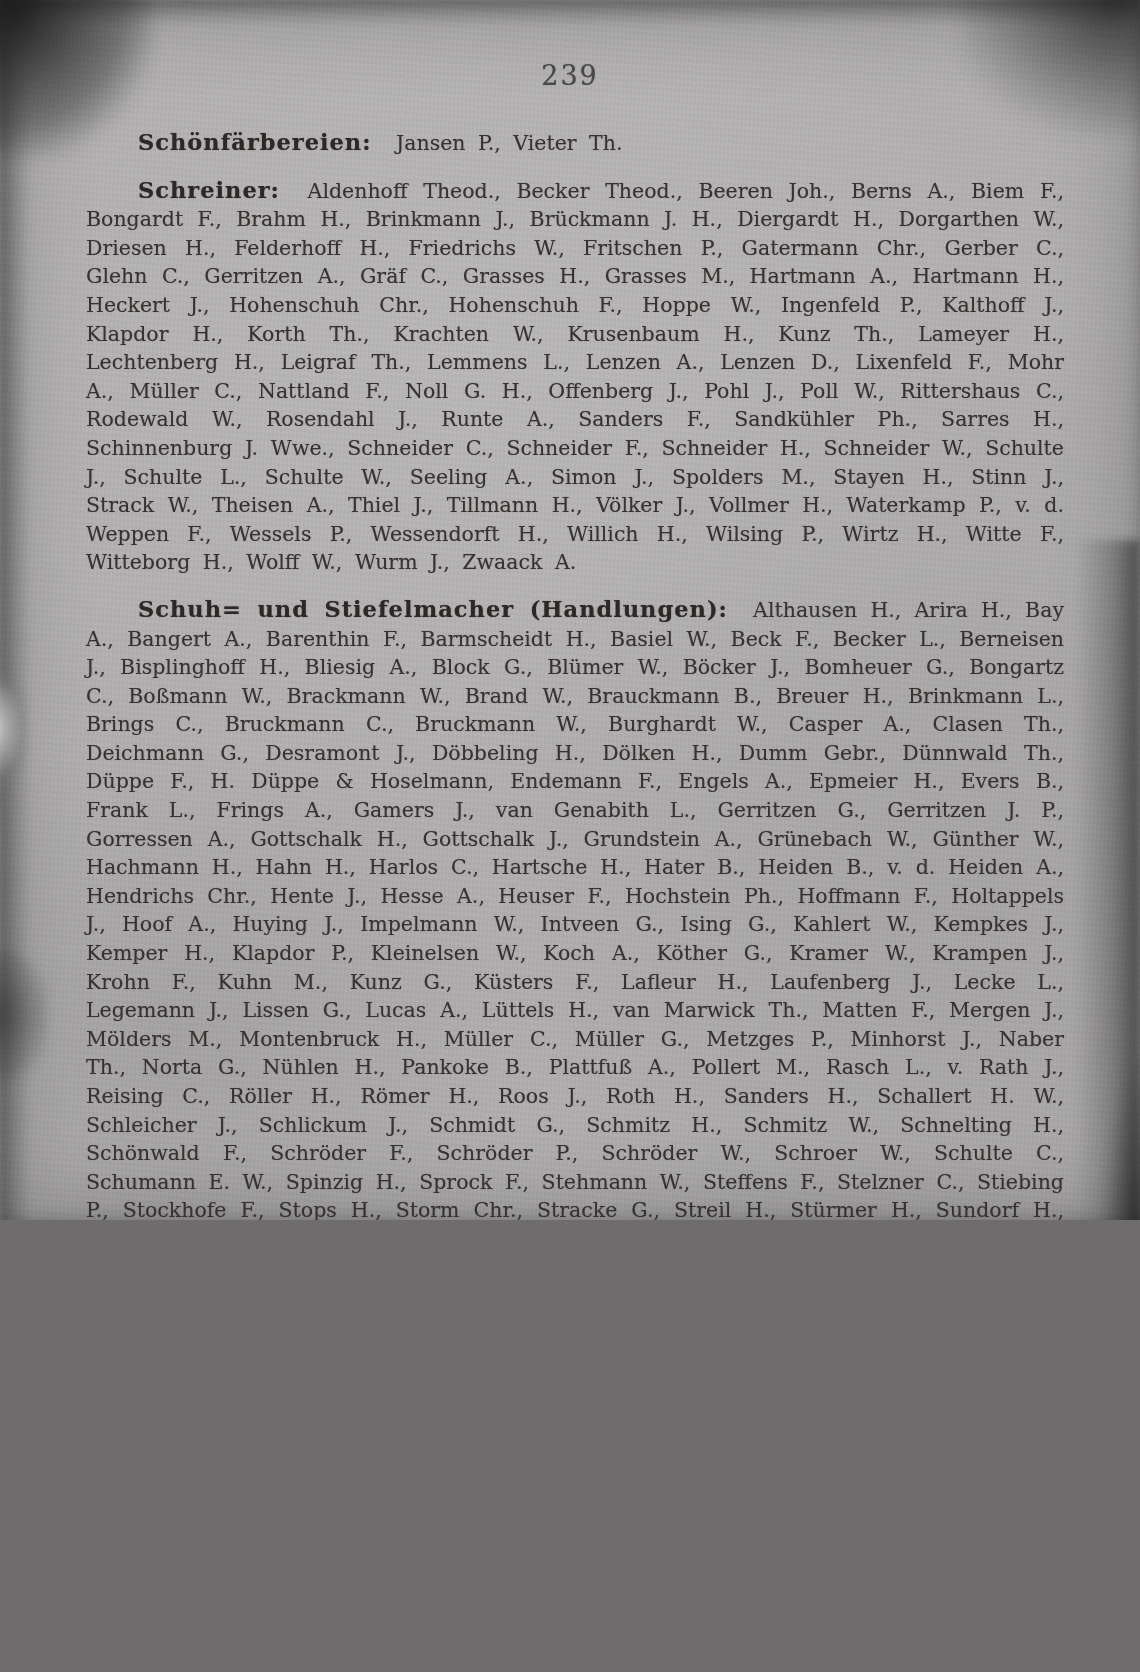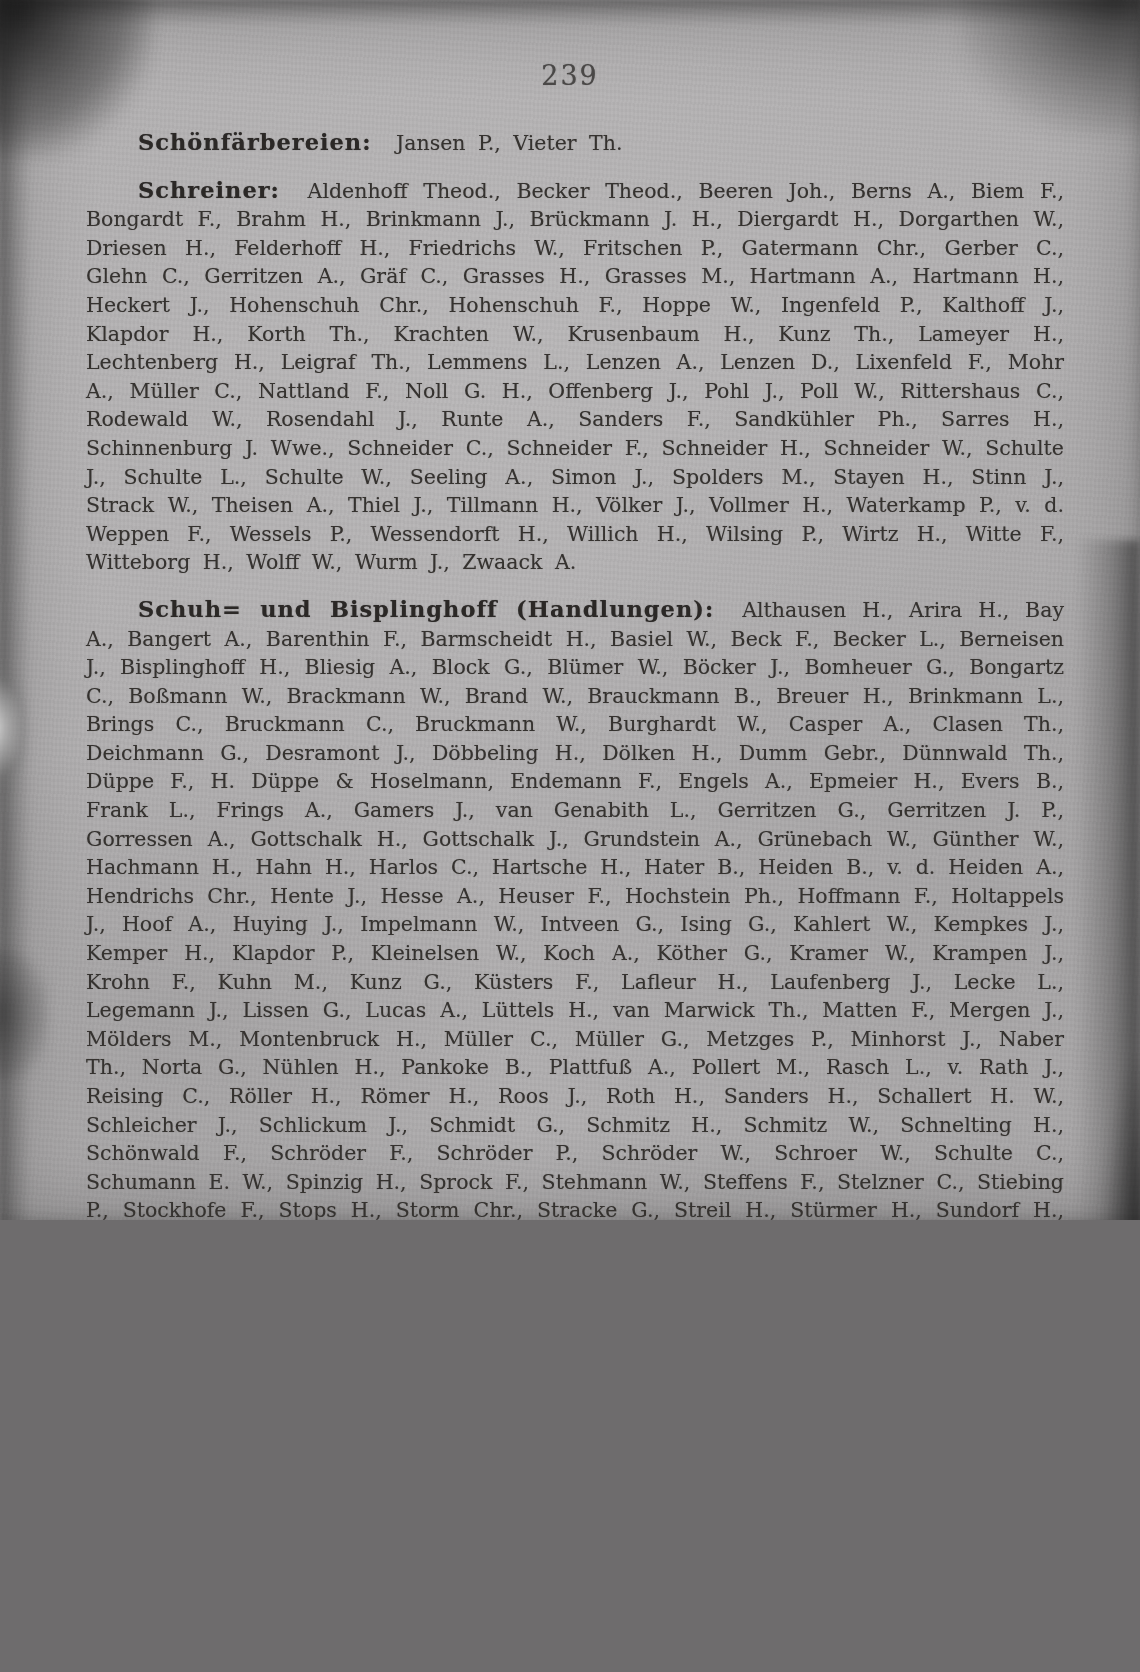--- a/index.html
+++ b/index.html
@@ -105,21 +105,21 @@
       <span class="entry-heading">Schönfärbereien:</span>
       <span class="entry-names">Jansen P., Vieter Th.</span>
     </p>
 
     <p class="entry">
       <span class="entry-heading">Schreiner:</span>
       <span class="entry-names">Aldenhoff Theod., Becker Theod., Beeren Joh., Berns A., Biem F., Bongardt F., Brahm H., Brinkmann J., Brückmann J. H., Diergardt H., Dorgarthen W., Driesen H., Felderhoff H., Friedrichs W., Fritschen P., Gatermann Chr., Gerber C., Glehn C., Gerritzen A., Gräf C., Grasses H., Grasses M., Hartmann A., Hartmann H., Heckert J., Hohenschuh Chr., Hohenschuh F., Hoppe W., Ingenfeld P., Kalthoff J., Klapdor H., Korth Th., Krachten W., Krusenbaum H., Kunz Th., Lameyer H., Lechtenberg H., Leigraf Th., Lemmens L., Lenzen A., Lenzen D., Lixenfeld F., Mohr A., Müller C., Nattland F., Noll G. H., Offenberg J., Pohl J., Poll W., Rittershaus C., Rodewald W., Rosendahl J., Runte A., Sanders F., Sandkühler Ph., Sarres H., Schinnenburg J. Wwe., Schneider C., Schneider F., Schneider H., Schneider W., Schulte J., Schulte L., Schulte W., Seeling A., Simon J., Spolders M., Stayen H., Stinn J., Strack W., Theisen A., Thiel J., Tillmann H., Völker J., Vollmer H., Waterkamp P., v. d. Weppen F., Wessels P., Wessendorft H., Willich H., Wilsing P., Wirtz H., Witte F., Witteborg H., Wolff W., Wurm J., Zwaack A.</span>
     </p>
 
     <p class="entry">
-      <span class="entry-heading">Schuh= und Bisplinghoff (Handlungen):</span>
+      <span class="entry-heading">Schuh= und Stiefelmacher (Handlungen):</span>
       <span class="entry-names">Althausen H., Arira H., Bay A., Bangert A., Barenthin F., Barmscheidt H., Basiel W., Beck F., Becker L., Berneisen J., Bisplinghoff H., Bliesig A., Block G., Blümer W., Böcker J., Bomheuer G., Bongartz C., Boßmann W., Brackmann W., Brand W., Brauckmann B., Breuer H., Brinkmann L., Brings C., Bruckmann C., Bruckmann W., Burghardt W., Casper A., Clasen Th., Deichmann G., Desramont J., Döbbeling H., Dölken H., Dumm Gebr., Dünnwald Th., Düppe F., H. Düppe &amp; Hoselmann, Endemann F., Engels A., Epmeier H., Evers B., Frank L., Frings A., Gamers J., van Genabith L., Gerritzen G., Gerritzen J. P., Gorressen A., Gottschalk H., Gottschalk J., Grundstein A., Grünebach W., Günther W., Hachmann H., Hahn H., Harlos C., Hartsche H., Hater B., Heiden B., v. d. Heiden A., Hendrichs Chr., Hente J., Hesse A., Heuser F., Hochstein Ph., Hoffmann F., Holtappels J., Hoof A., Huying J., Impelmann W., Intveen G., Ising G., Kahlert W., Kempkes J., Kemper H., Klapdor P., Kleinelsen W., Koch A., Köther G., Kramer W., Krampen J., Krohn F., Kuhn M., Kunz G., Küsters F., Lafleur H., Laufenberg J., Lecke L., Legemann J., Lissen G., Lucas A., Lüttels H., van Marwick Th., Matten F., Mergen J., Mölders M., Montenbruck H., Müller C., Müller G., Metzges P., Minhorst J., Naber Th., Norta G., Nühlen H., Pankoke B., Plattfuß A., Pollert M., Rasch L., v. Rath J., Reising C., Röller H., Römer H., Roos J., Roth H., Sanders H., Schallert H. W., Schleicher J., Schlickum J., Schmidt G., Schmitz H., Schmitz W., Schnelting H., Schönwald F., Schröder F., Schröder P., Schröder W., Schroer W., Schulte C., Schumann E. W., Spinzig H., Sprock F., Stehmann W., Steffens F., Stelzner C., Stiebing P., Stockhofe F., Stops H., Storm Chr., Stracke G., Streil H., Stürmer H., Sundorf H., Thiele E., Thielen W., Tiede H., Trappmann J., Velden B., Voßkamp H., Weirich P., Willecke J., Wilmsen W., Wirtz B., Wittig H., Wittig Th., Wohlleben J., Wolter H., Wolters H.</span>
     </p>
 
     <p class="entry sp">
       <span class="entry-heading">Seiden=Gaze=Fabrik:</span>
       <span class="entry-names">Gebr. Stallmann.</span>
     </p>
 
     <p class="entry sp">
       <span class="entry-heading">Segelmacher:</span>

